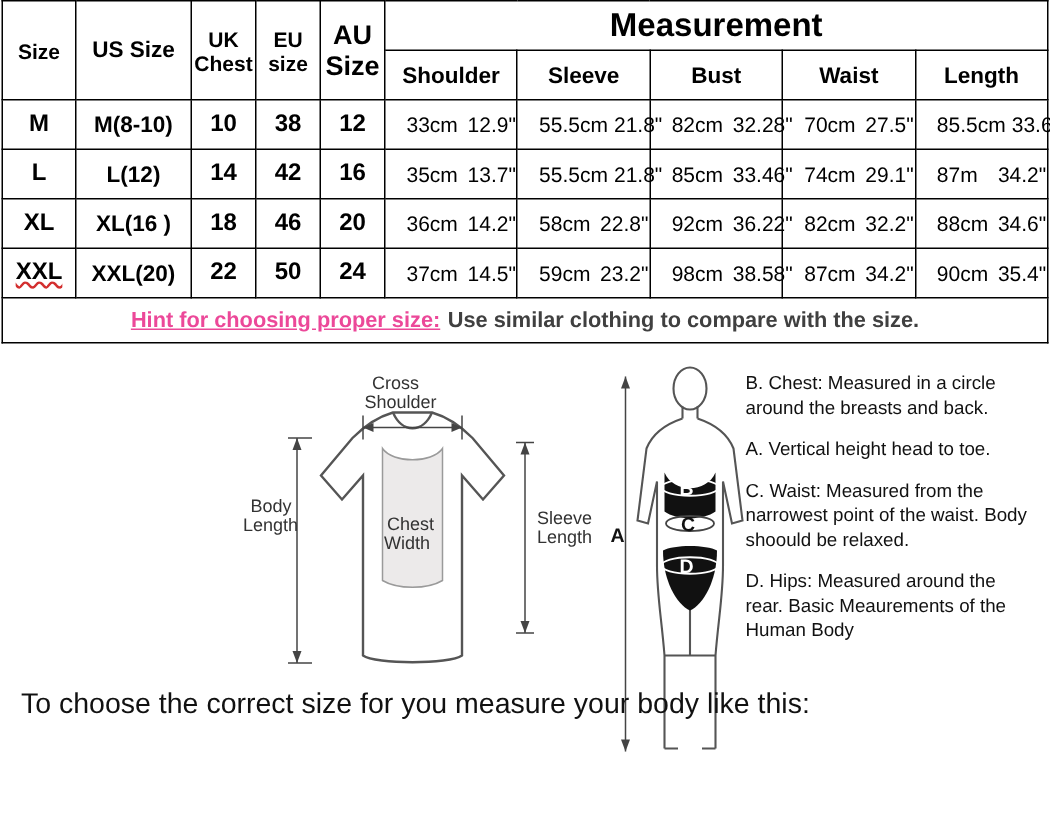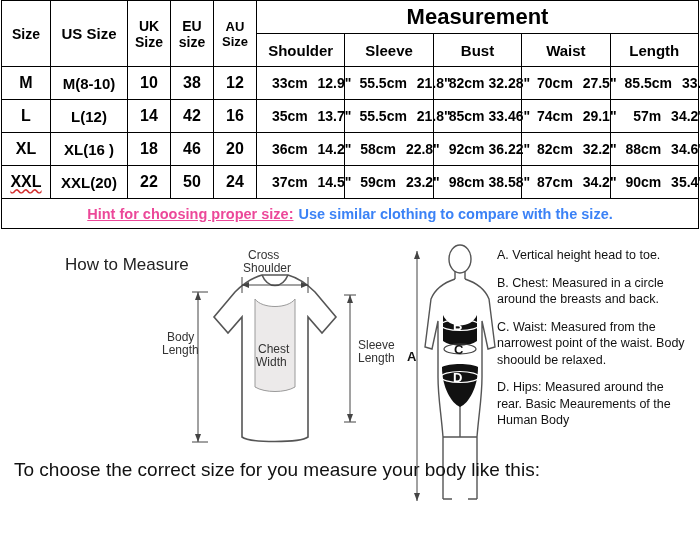--- a/index.html
+++ b/index.html
@@ -32,34 +32,34 @@
     text-align: center;
     vertical-align: middle;
     font-weight: bold;
     padding: 0;
     height: 32px;
   }
   .hdr-size      { width: 48px; font-size: 14px; }
   .hdr-us        { width: 76px; font-size: 15px; margin-left: 36px; }
   .hdr-uk        { width: 42px; font-size: 14px; }
   .hdr-eu        { width: 42px; font-size: 14px; }
-  .hdr-au        { width: 42px; font-size: 13px; }
+  .hdr-au        { width: 42px; font-size: 18px; }
   .hdr-meas      { font-size: 22px; }
   .sub-col       { font-size: 15px; text-align: left; padding-left: 8px; }
   .col-shoulder  { width: 91px; }
   .col-sleeve    { width: 91px; }
   .col-bust      { width: 91px; }
   .col-waist     { width: 91px; }
   .col-length    { width: 81px; }
 
   .cell-a, .cell-b {
     font-size: 14px;
-    text-align: right;
+    text-align: left;
     padding-left: 7px;
-    font-weight: bold;
+    font-weight: normal;
   }
   .pair {
     display: flex;
     width: 100%;
     height: 100%;
     align-items: center;
   }
   .pair > span {
     display: block;
   }
@@ -94,21 +94,21 @@
     justify-content: center;
     font-size: 14.5px;
     font-weight: bold;
     box-sizing: border-box;
   }
   .hint .h1 {
     color: #ec4899;
     text-decoration: underline;
   }
   .hint .h2 {
-    color: #3b82f6;
+    color: #404040;
     margin-left: 5px;
   }
 
   
   .lower {
     position: relative;
     width: 700px;
     height: 280px;
     margin-top: 8px;
   }
@@ -158,21 +158,21 @@
 </head>
 <body>
 
 <div class="page">
 
   <table class="size-table">
     <tbody>
         <tr>
       <td class="hdr-size" rowspan="2">Size</td>
       <td class="hdr-us" rowspan="2">US Size</td>
-      <td class="hdr-uk" rowspan="2">UK Size</td>
+      <td class="hdr-uk" rowspan="2">UK Chest</td>
       <td class="hdr-eu" rowspan="2">EU size</td>
       <td class="hdr-au" rowspan="2">AU Size</td>
       <td class="hdr-meas" colspan="5">Measurement</td>
     </tr>
     <tr>
       <td class="sub-col col-shoulder">Shoulder</td>
       <td class="sub-col col-sleeve">Sleeve</td>
       <td class="sub-col col-bust">Bust</td>
       <td class="sub-col col-waist">Waist</td>
       <td class="sub-col col-length">Length</td>
@@ -241,21 +241,21 @@
             </div>
           </td>
       <td>
             <div class="pair cell-a">
               <span class="v1">74cm</span>
               <span class="v2">29.1"</span>
             </div>
           </td>
       <td>
             <div class="pair cell-a">
-              <span class="v1">57m</span>
+              <span class="v1">87m</span>
               <span class="v2">34.2"</span>
             </div>
           </td>
     </tr>
 
     <tr>
       <td class="rowlabel">XL</td>
       <td class="uslabel">XL(16 )</td>
       <td>18</td>
       <td>46</td>
@@ -332,21 +332,20 @@
   </tbody>
     </table>
 
   <div class="hint">
     <span class="h1">Hint for choosing proper size:</span>
     <span class="h2">Use similar clothing to compare with the size.</span>
   </div>
 
   <div class="lower">
 
-    <div class="how-title">How to Measure</div>
 
     <svg class="garment-svg" width="250" height="230" viewBox="0 0 250 230">
 
       <g fill="none" stroke="#555" stroke-width="1.6">
         <path d="M85 55 C95 45 105 40 112 38 L138 38 C145 40 155 45 165 55
                  L186 80 L172 96 L158 80
                  L158 200 C150 206 100 206 92 200
                  L92 80 L78 96 L64 80 Z"></path>
         <path d="M112 38 C118 52 132 52 138 38"></path>
 
@@ -417,22 +416,22 @@
       <polygon points="12,14 9,22 15,22" fill="#444"></polygon>
       <polygon points="12,264 9,256 15,256" fill="#444"></polygon>
 
       <text x="2" y="124" font-size="13" font-weight="bold" fill="#111">A</text>
       <text x="48" y="93" font-size="13" font-weight="bold" fill="#ffffff">B</text>
       <text x="49" y="117" font-size="13" font-weight="bold" fill="#111">C</text>
       <text x="48" y="145" font-size="13" font-weight="bold" fill="#ffffff">D</text>
     </svg>
 
     <div class="notes">
+      <p>B. Chest: Measured in a circle around the breasts and back.</p>
       <p>A. Vertical height head to toe.</p>
-      <p>B. Chest: Measured in a circle around the breasts and back.</p>
       <p>C. Waist: Measured from the narrowest point of the waist. Body shoould be relaxed.</p>
       <p>D. Hips: Measured around the rear. Basic Meaurements of the Human Body</p>
     </div>
 
     <div class="bottom-note">To choose the correct size for you measure your body like this:</div>
   </div>
 
 </div>
 
 </body></html>

